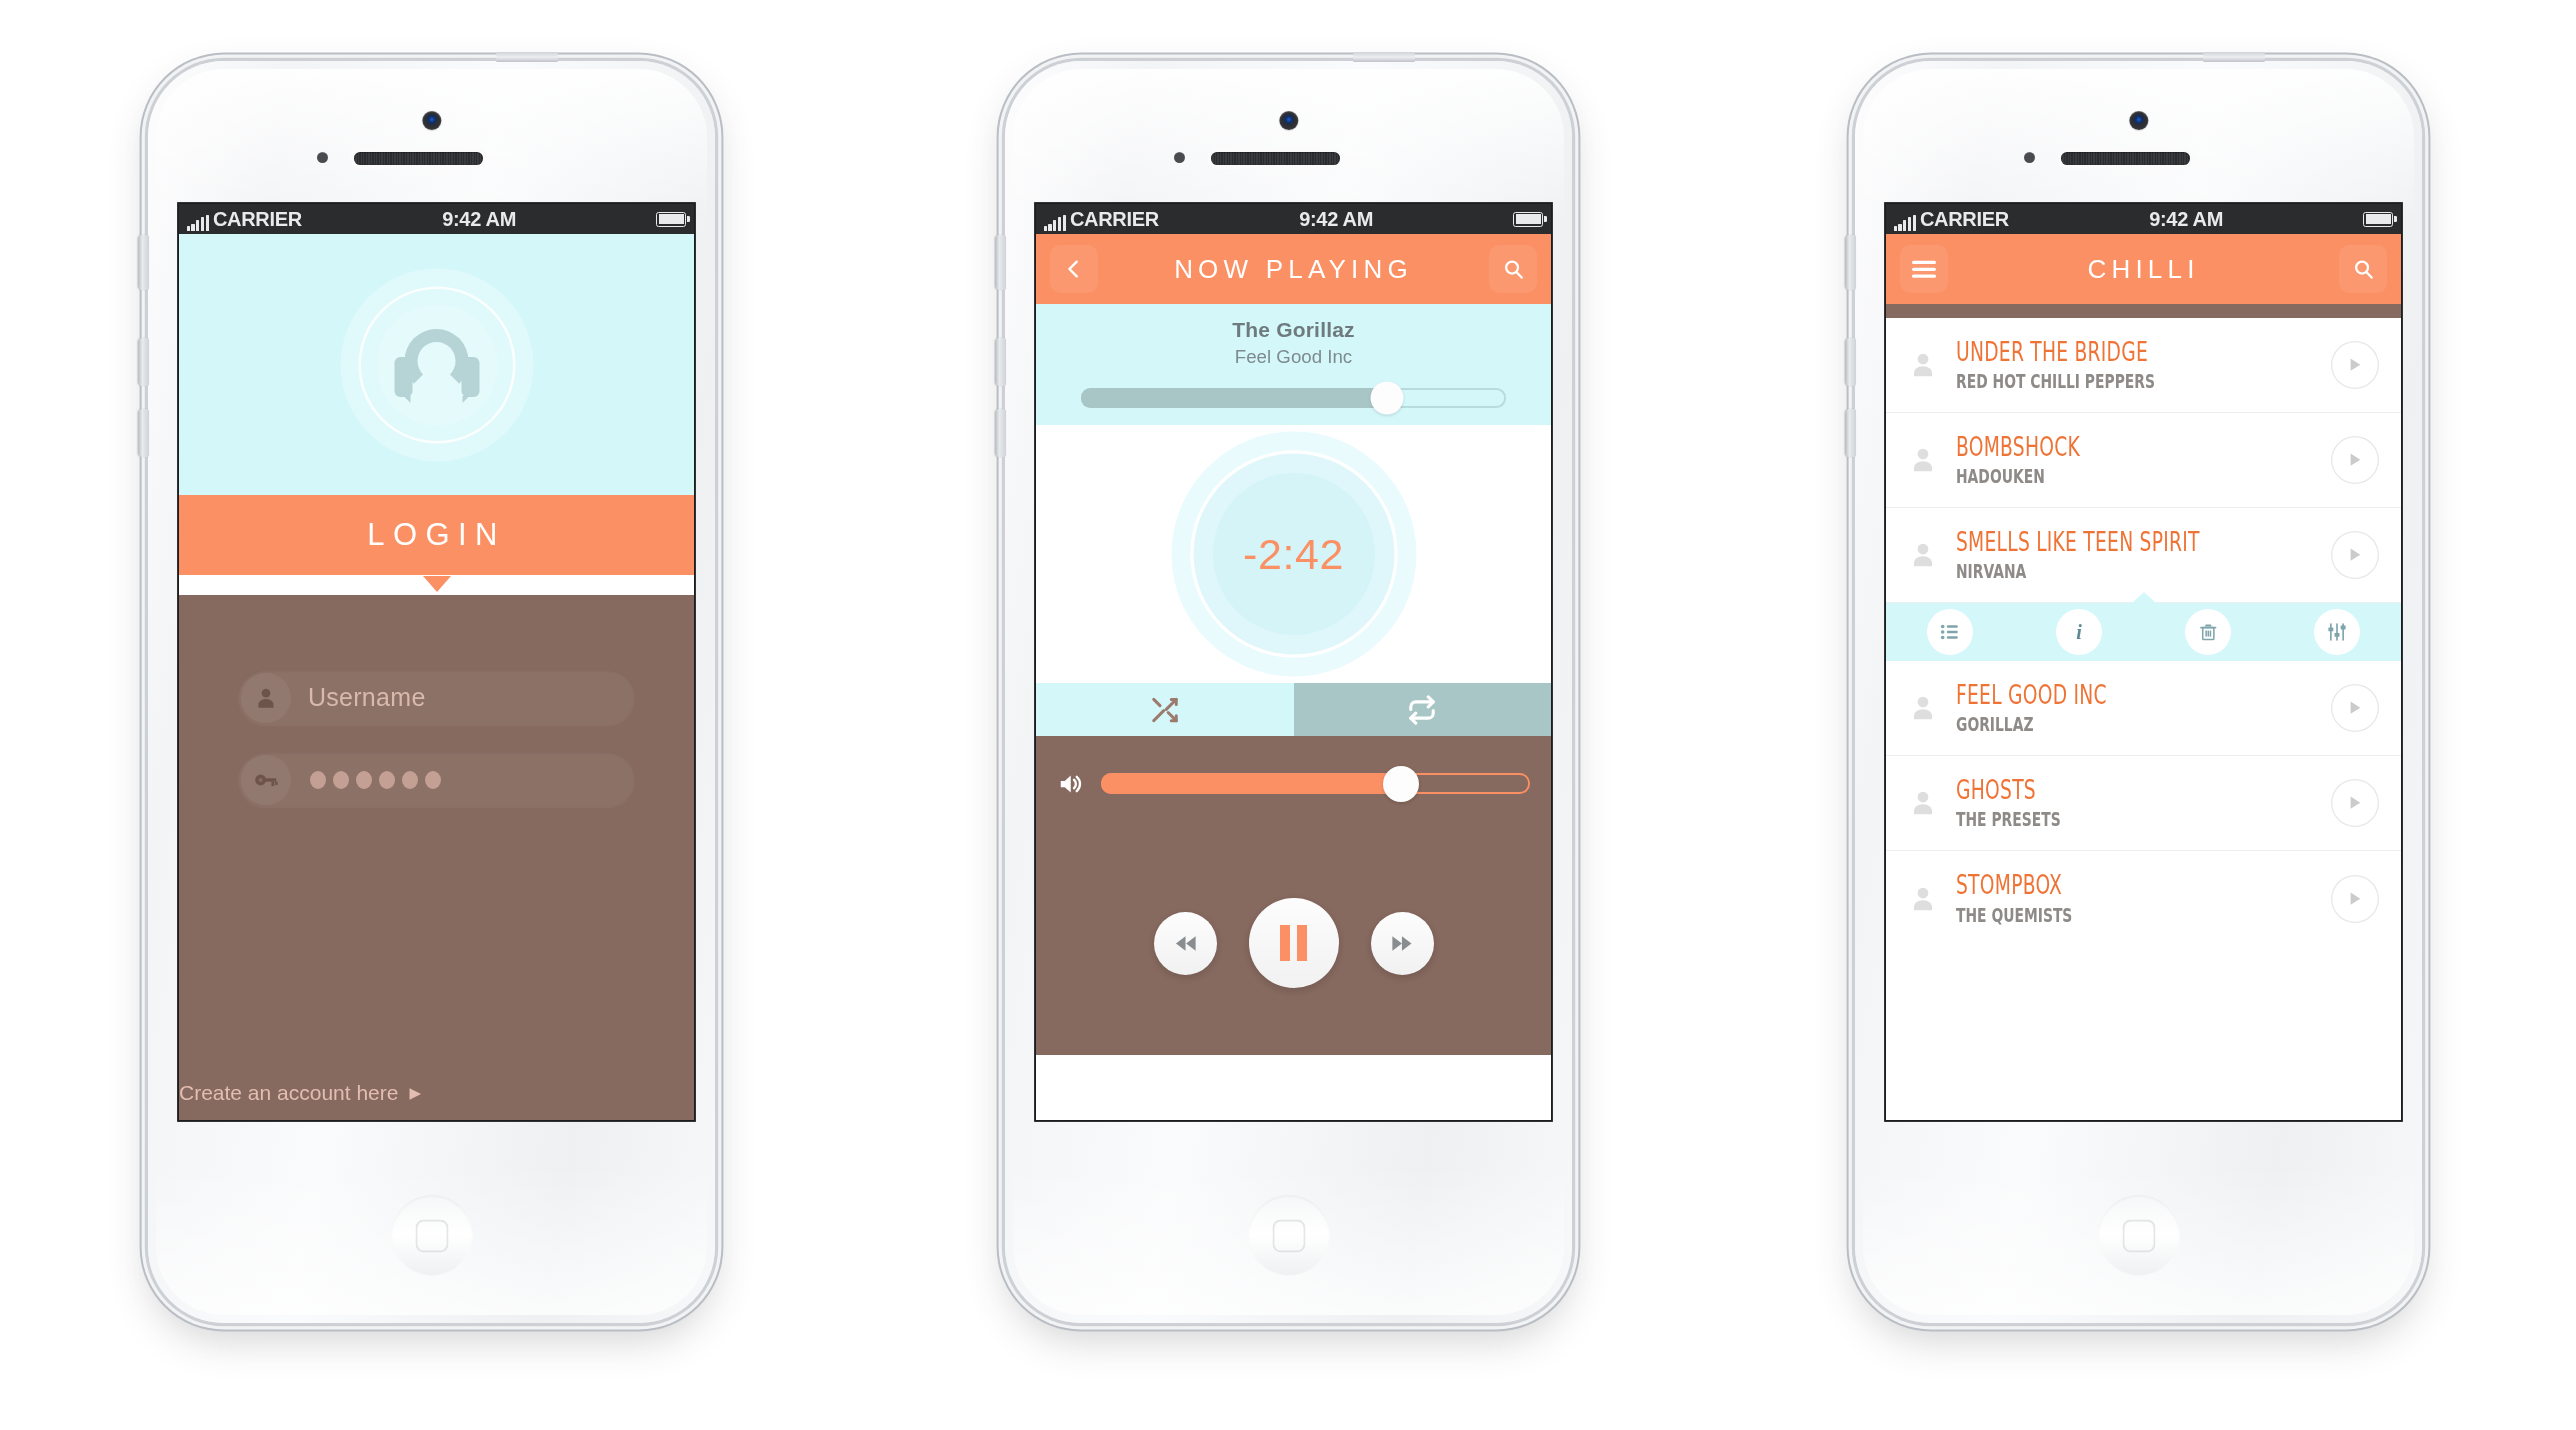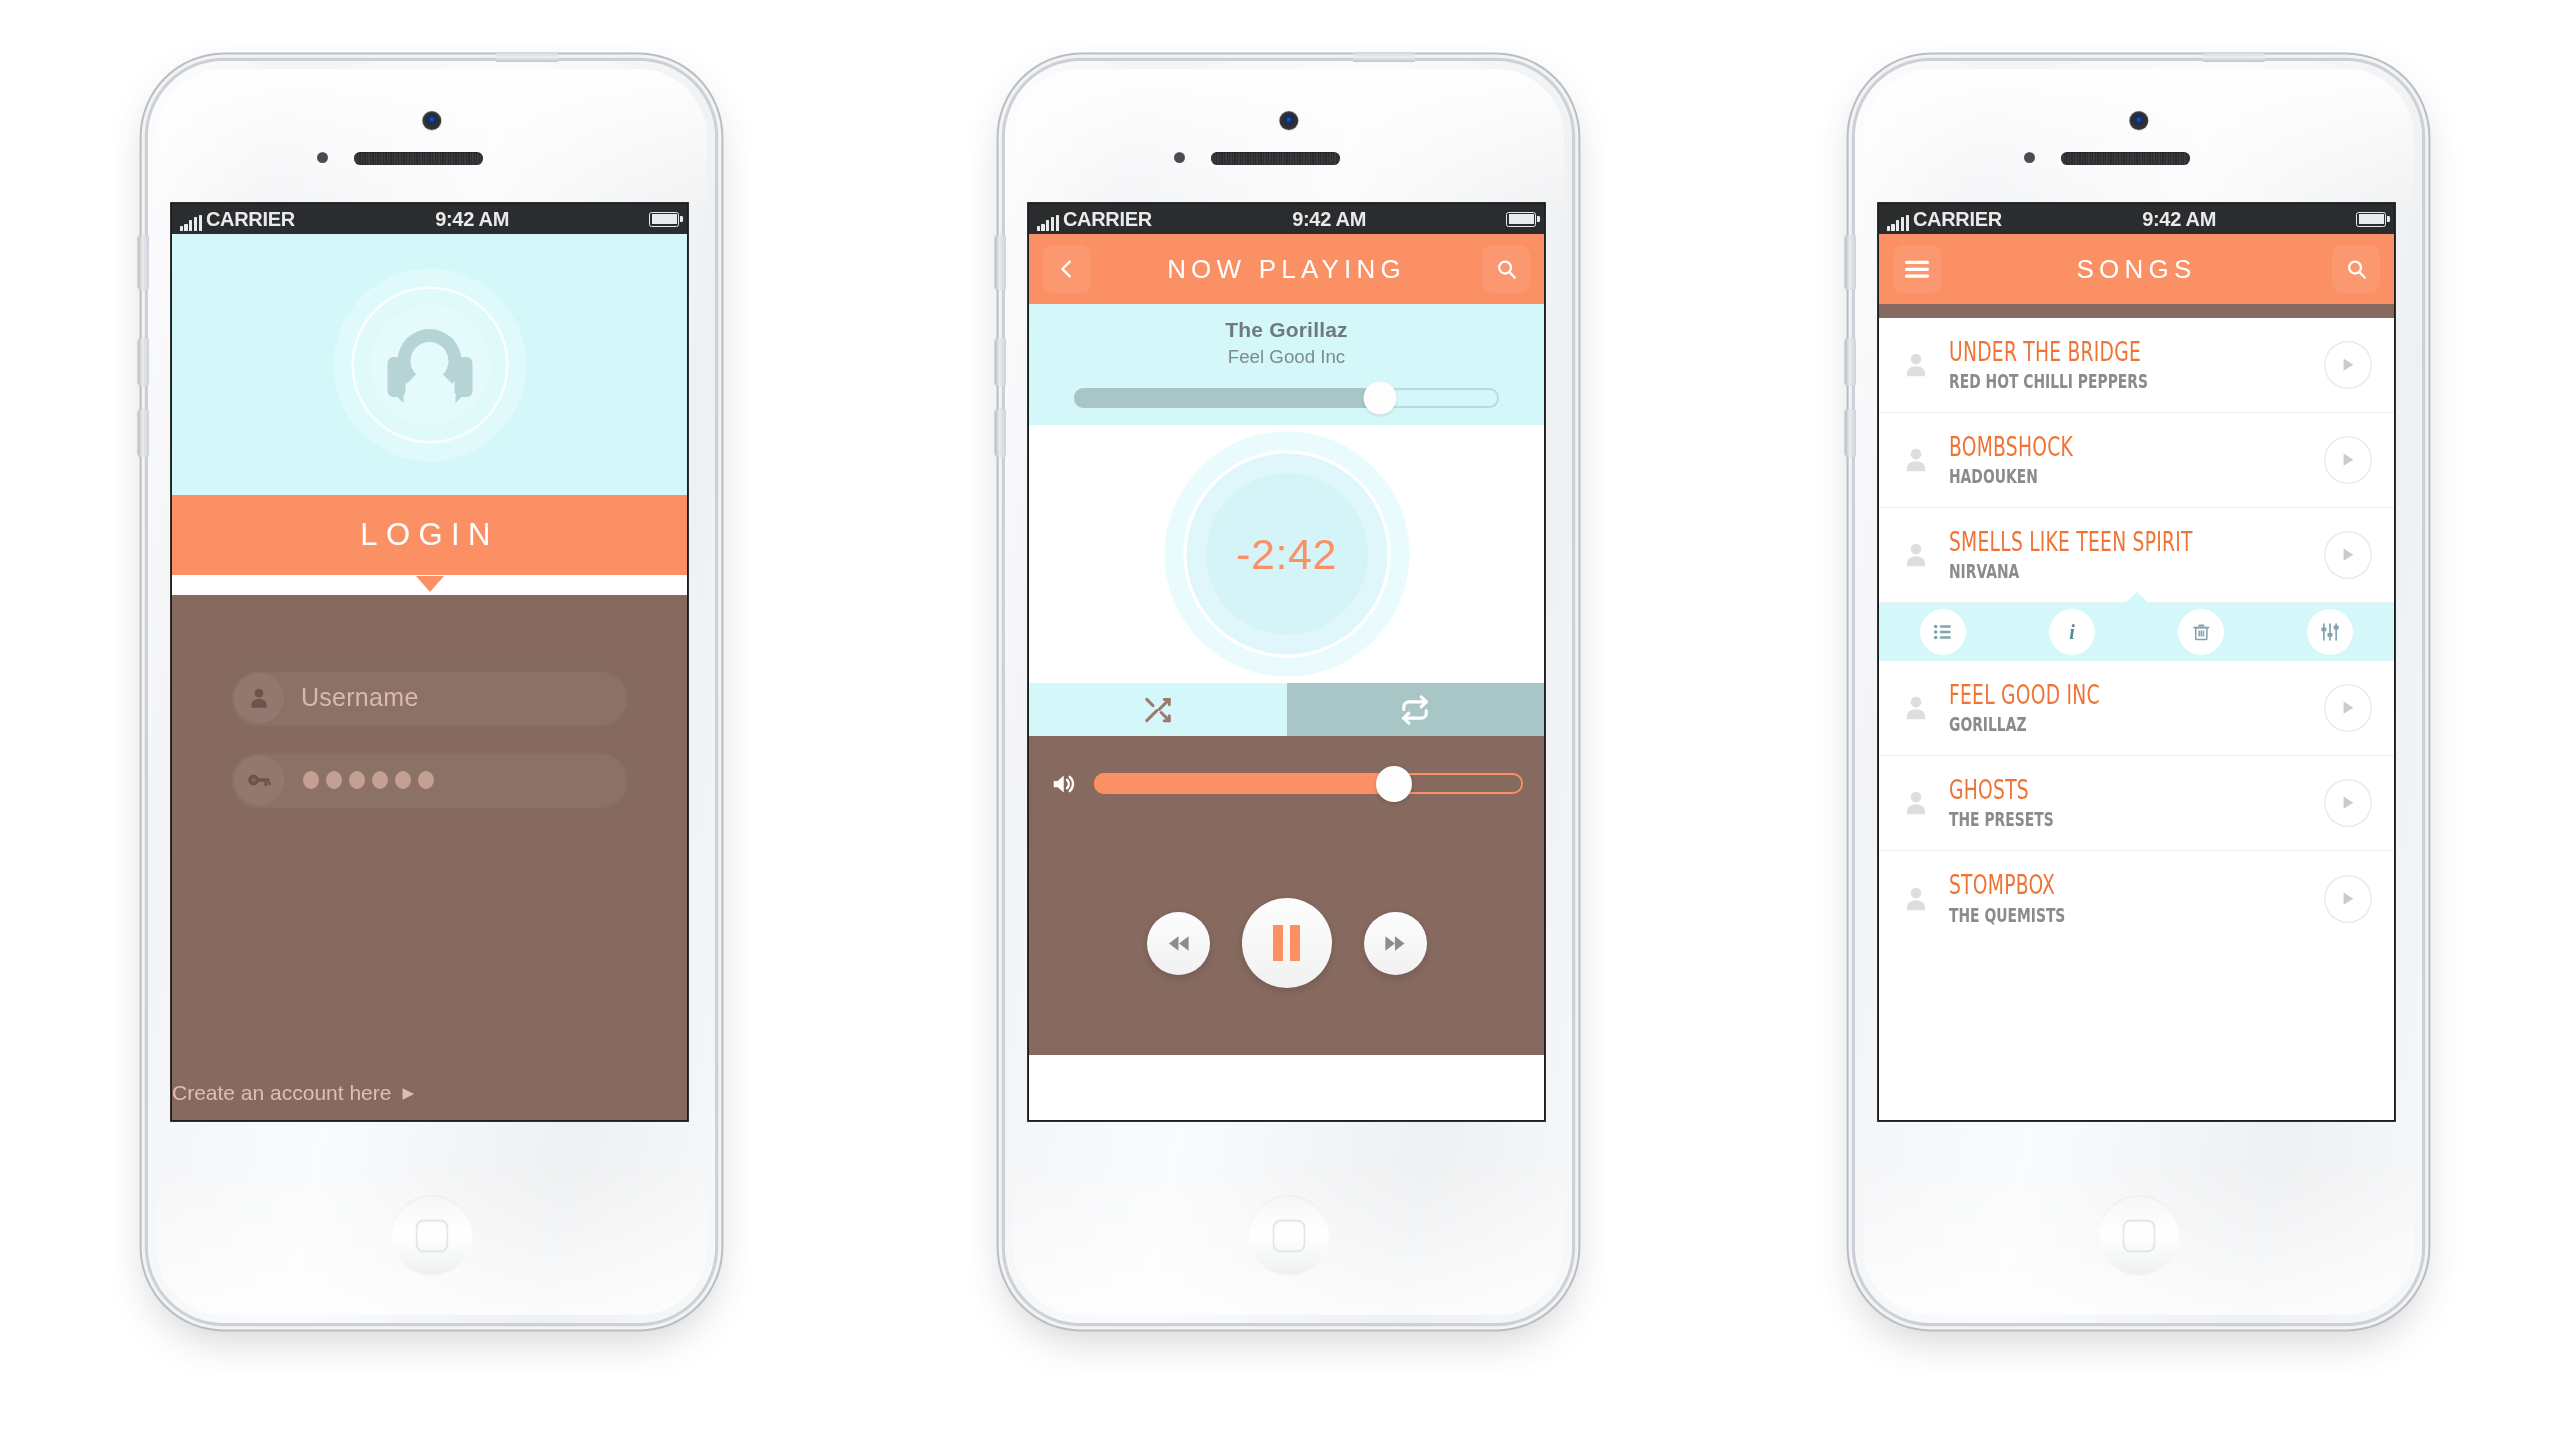--- a/index.html
+++ b/index.html
@@ -106,21 +106,21 @@
     top: 50%; left: 50%;
     transform: translate(-50%,-50%);
     width: 33px; height: 33px;
     border-radius: 8.4px;
     box-shadow: inset 0 0 0 1.9px rgba(205,209,213,.55);
   }
 
   
   .screen {
     position: absolute;
-    top: 143px; left: 24px;
+    top: 143px; left: 31px;
     width: 515px;
     height: 916px;
     overflow: hidden;
     background: #fff;
     box-shadow: 0 0 0 1.9px #1c1d1f;
   }
   .statusbar {
     height: 30px;
     background: #2b2c2e;
     display: flex;
@@ -705,21 +705,21 @@
 
       <div class="screen-body">
         <div class="navbar">
           <div class="nav-btn">
             <svg width="26" height="20.6" viewBox="0 0 26 20">
               <rect x="1" y="1.5" width="24" height="3.2" rx="1.6" fill="#fff"></rect>
               <rect x="1" y="8.4" width="24" height="3.2" rx="1.6" fill="#fff"></rect>
               <rect x="1" y="15.3" width="24" height="3.2" rx="1.6" fill="#fff"></rect>
             </svg>
           </div>
-          <div class="nav-title">SONGS</div>
+          <div class="nav-title">CHILLI</div>
           <div class="nav-btn">
             <svg width="23" height="23" viewBox="0 0 24 24" fill="none" stroke="#fff" stroke-width="2.4" stroke-linecap="round">
               <circle cx="10.5" cy="10" r="6.2"></circle>
               <line x1="15.2" y1="14.8" x2="20.5" y2="20.4"></line>
             </svg>
           </div>
         </div>
 
         <div class="s3-strip">
           <div class="zigzag"></div>

